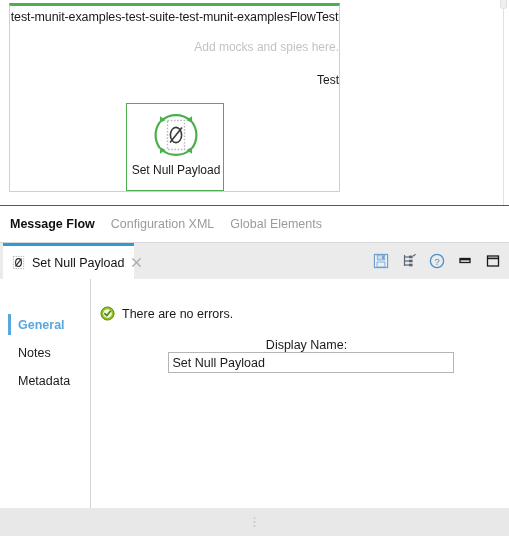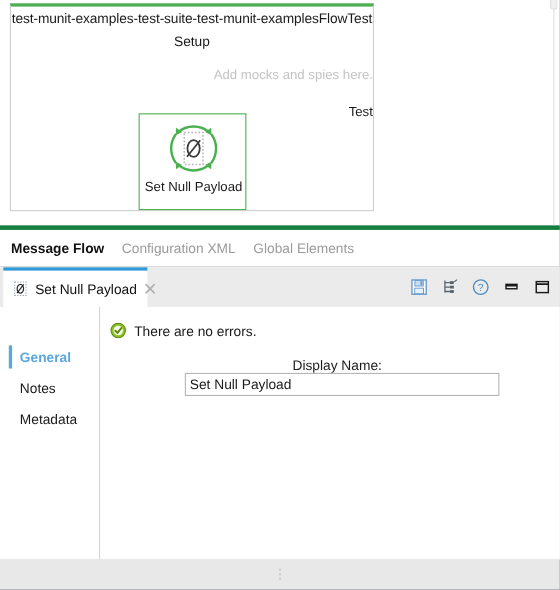--- a/index.html
+++ b/index.html
@@ -3,21 +3,21 @@
 <meta charset="utf-8">
 <style>
   * { box-sizing: border-box; }
   html, body {
     margin: 0; padding: 0;
     width: 509px; height: 536px;
     background: #ffffff;
     font-family: "Liberation Sans", sans-serif;
     overflow: hidden;
   }
-  #app { position: relative; width: 509px; height: 536px; background:#0f172a; }
+  #app { position: relative; width: 509px; height: 536px; background:#f97316; }
 
   
   .canvas-area {
     position: absolute; left:0; top:0; width:509px; height:205px;
     background:#ffffff;
   }
   .flow-box {
     position: absolute; left: 9px; top: 3px; width: 331px; height: 189px;
     background:#fff;
     border: 1px solid #cfcfcf;
@@ -57,21 +57,21 @@
   }
   .right-scroll-thumb {
     position:absolute; right: 2px; top: 0px; width: 7px; height: 9px;
     background:#f0f0f0; border:1px solid #e0e0e0; border-top:none;
     border-bottom-left-radius:4px; border-bottom-right-radius:4px;
   }
 
   
   .editor-tabs {
     position:absolute; left:0; top:205px; width:509px; height:37px;
-    background:#ffffff; border-top:4px solid #15803d;
+    background:#ffffff; border-top:1px solid #15803d;
     display:flex; align-items:center; padding-left: 10px;
   }
   .etab { font-size:12.5px; margin-right: 16px; cursor:default; }
   .etab.active { color:#111; font-weight:bold; }
   .etab.inactive { color:#9b9b9b; }
 
   
   .props-panel {
     position:absolute; left:0; top:242px; width:509px; height:266px;
     background:#fff; border-top:1px solid #d8d8d8;
@@ -109,21 +109,21 @@
   .nav-item {
     position:relative; height:28px; display:flex; align-items:center;
     padding-left: 15px; font-size:12.5px; color:#1a1a1a; cursor:pointer;
   }
   .nav-item.active { color:#5aa7dd; font-weight:bold; }
   .nav-item.active::before {
     content:""; position:absolute; left:5px; top:3px;
     width:3px; height:21px; background:#5aa7dd;
   }
   .form-area {
-    position:absolute; left:92px; top:3px; width:416px; height:230px;
+    position:absolute; left:92px; top:16px; width:416px; height:230px;
     background:#fff;
   }
   .status-row {
     display:flex; align-items:center; padding: 11px 0 0 8px;
   }
   .status-icon { width:15px; height:15px; margin-right:7px; flex:none; }
   .status-text { font-size:12.5px; color:#1a1a1a; }
 
   .field-row {
     display:flex; align-items:center; margin-top: 17px; padding-left: 21px; flex-direction: column;
@@ -153,21 +153,20 @@
 </style>
 </head>
 <body>
 
 <div id="app">
 
   <div class="canvas-area">
 
     <div class="flow-box">
       <div class="flow-title">test-munit-examples-test-suite-test-munit-examplesFlowTest</div>
-      <div class="setup-label">Setup</div>
       <div class="mocks-hint">Add mocks and spies here.</div>
       <div class="test-label">Test</div>
 
       <div class="test-container">
         <div class="node">
           <svg class="node-icon" viewBox="0 0 62 58">
 
             <g fill="none" stroke="#4caf50" stroke-width="2.2" stroke-linecap="round">
               <path d="M 16.5 14.5 A 22 22 0 0 1 45.5 14.5"></path>
               <path d="M 47.5 16.5 A 22 22 0 0 1 47.5 41.5"></path>

